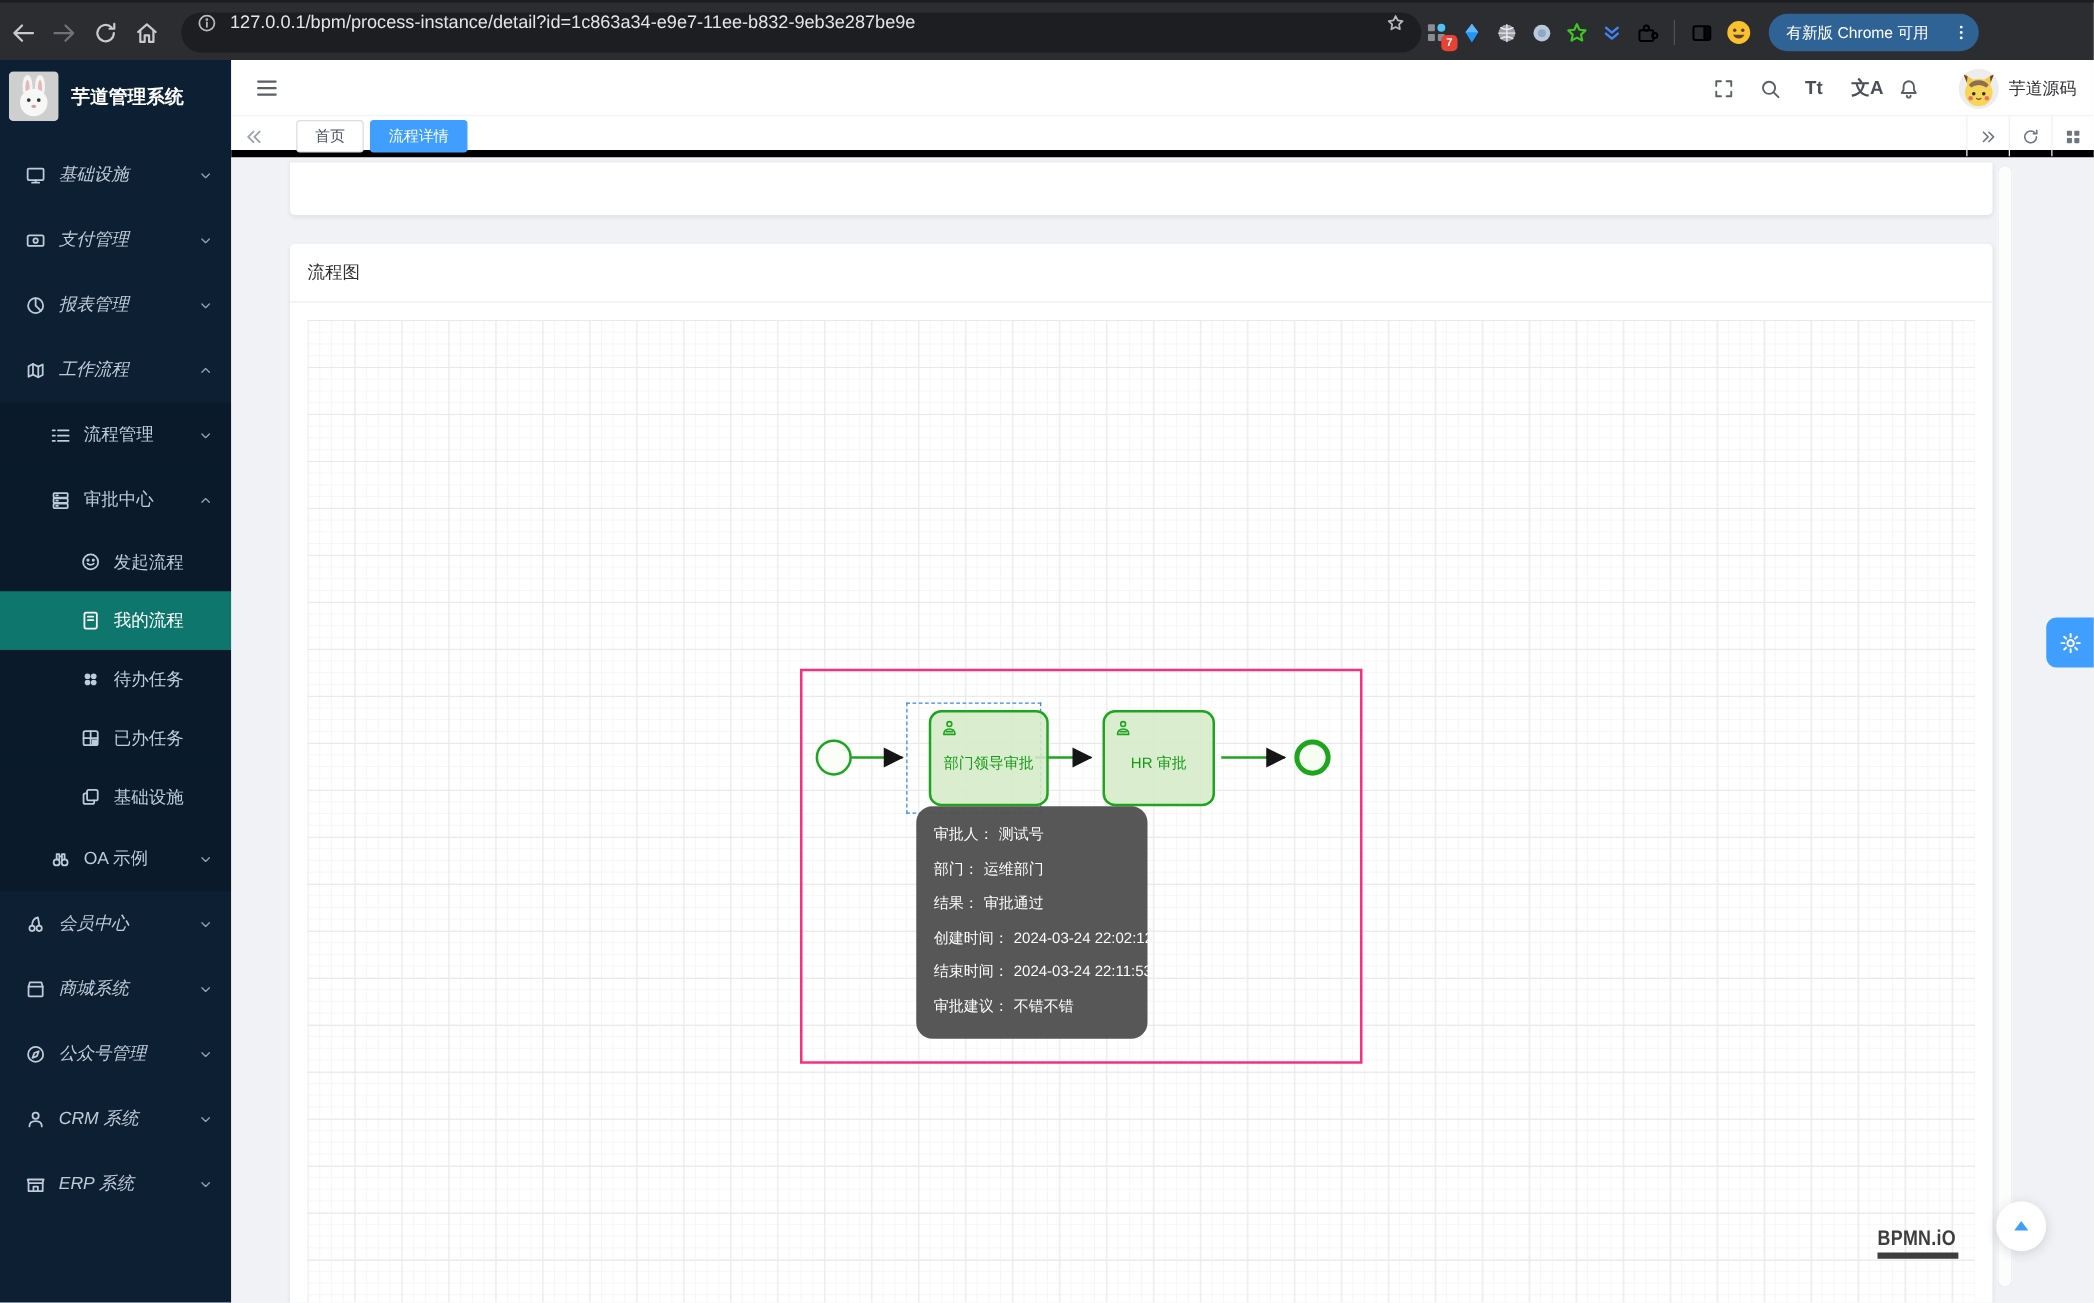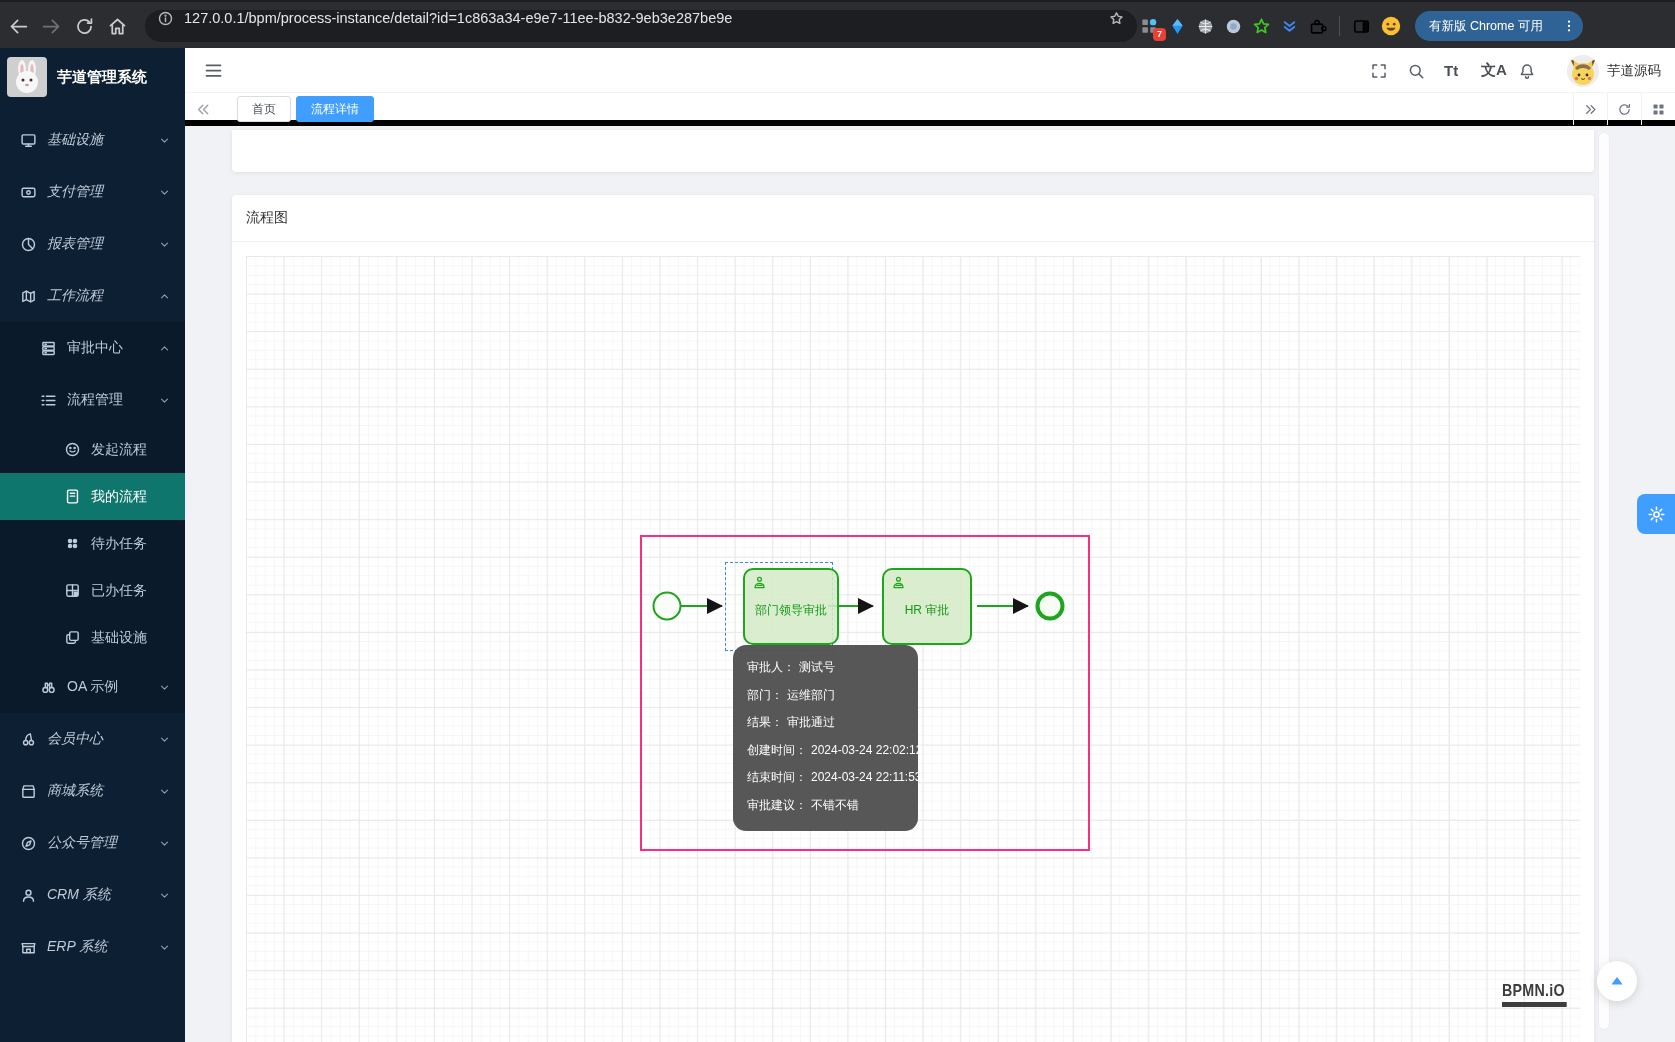--- a/index.html
+++ b/index.html
@@ -301,44 +301,44 @@
         <span class="s-label">工作流程</span>
         <span class="ic s-chev">
           <svg viewBox="0 0 24 24" fill="none" stroke="currentColor" stroke-width="2" stroke-linecap="round" stroke-linejoin="round">
             <path d="M6.5 14.5L12 9l5.5 5.5"></path>
           </svg>
         </span>
       </div>
       <div class="s-item lvl2 sub">
         <span class="ic s-icon">
           <svg viewBox="0 0 24 24" fill="none" stroke="currentColor" stroke-width="2" stroke-linecap="round" stroke-linejoin="round">
+            <path d="M9 6h12M9 12h12M9 18h12"></path>
+            <path d="M3 6h2.5M3 12h2.5M3 18h2.5"></path>
+          </svg>
+        </span>
+        <span class="s-label">流程管理</span>
+        <span class="ic s-chev">
+          <svg viewBox="0 0 24 24" fill="none" stroke="currentColor" stroke-width="2" stroke-linecap="round" stroke-linejoin="round">
+            <path d="M6.5 9.5l5.5 5.5 5.5-5.5"></path>
+          </svg>
+        </span>
+      </div>
+      <div class="s-item lvl2 sub">
+        <span class="ic s-icon">
+          <svg viewBox="0 0 24 24" fill="none" stroke="currentColor" stroke-width="2" stroke-linecap="round" stroke-linejoin="round">
             <rect x="4" y="3.5" width="16" height="5" rx="1"></rect>
             <rect x="4" y="9.5" width="16" height="5" rx="1"></rect>
             <rect x="4" y="15.5" width="16" height="5" rx="1"></rect>
             <path d="M7 6h2M7 12h2M7 18h2"></path>
           </svg>
         </span>
         <span class="s-label">审批中心</span>
         <span class="ic s-chev">
           <svg viewBox="0 0 24 24" fill="none" stroke="currentColor" stroke-width="2" stroke-linecap="round" stroke-linejoin="round">
             <path d="M6.5 14.5L12 9l5.5 5.5"></path>
-          </svg>
-        </span>
-      </div>
-      <div class="s-item lvl2 sub">
-        <span class="ic s-icon">
-          <svg viewBox="0 0 24 24" fill="none" stroke="currentColor" stroke-width="2" stroke-linecap="round" stroke-linejoin="round">
-            <path d="M9 6h12M9 12h12M9 18h12"></path>
-            <path d="M3 6h2.5M3 12h2.5M3 18h2.5"></path>
-          </svg>
-        </span>
-        <span class="s-label">流程管理</span>
-        <span class="ic s-chev">
-          <svg viewBox="0 0 24 24" fill="none" stroke="currentColor" stroke-width="2" stroke-linecap="round" stroke-linejoin="round">
-            <path d="M6.5 9.5l5.5 5.5 5.5-5.5"></path>
           </svg>
         </span>
       </div>
       <div class="s-item lvl3 sub">
         <span class="ic s-icon">
           <svg viewBox="0 0 24 24" fill="none" stroke="currentColor" stroke-width="2" stroke-linecap="round" stroke-linejoin="round">
             <circle cx="12" cy="12" r="8.5"></circle>
             <circle cx="9" cy="10" r="0.8" fill="currentColor"></circle>
             <circle cx="15" cy="10" r="0.8" fill="currentColor"></circle>
             <path d="M8.5 14a4.5 3.5 0 0 0 7 0"></path>

